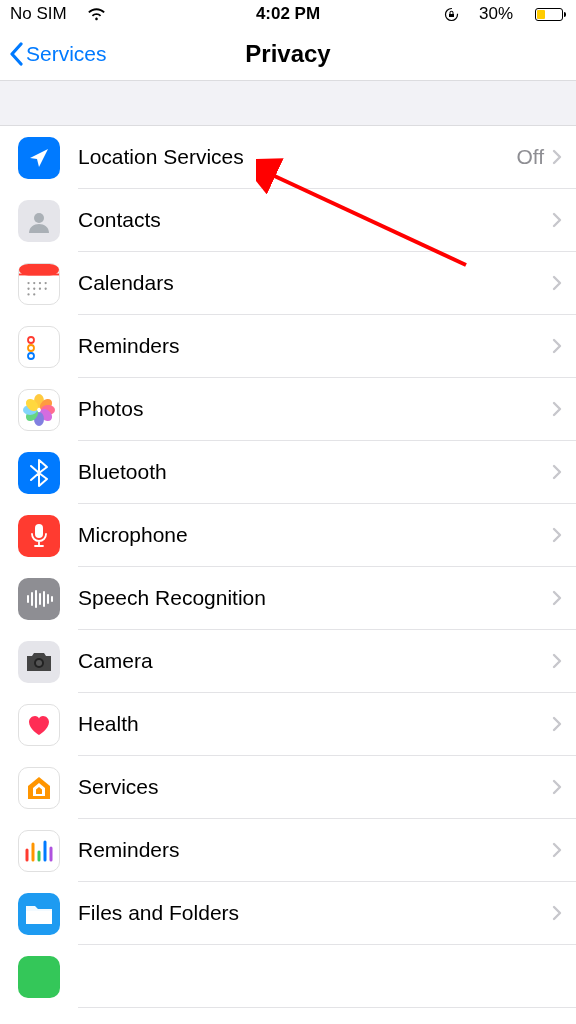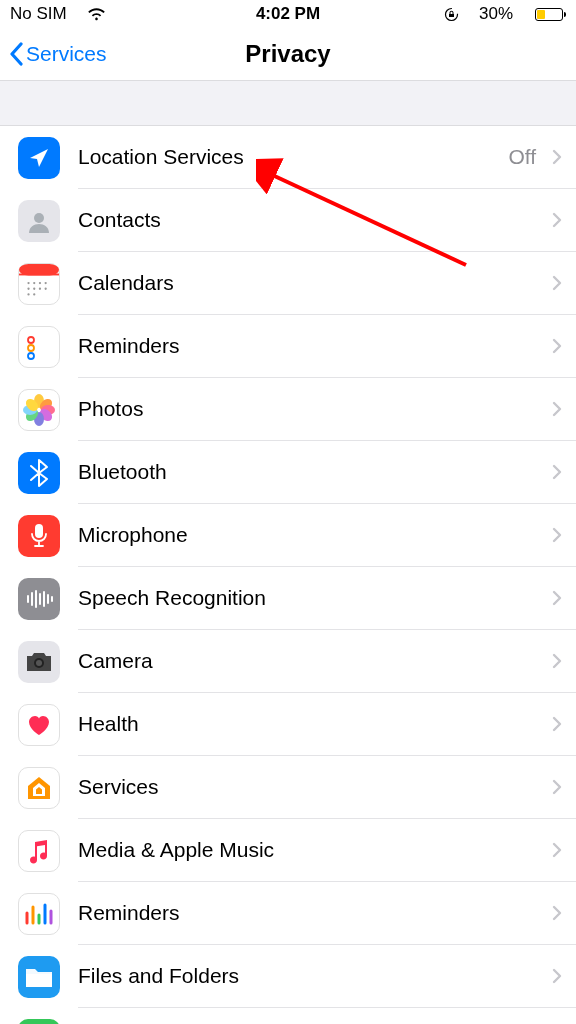--- a/index.html
+++ b/index.html
@@ -16,21 +16,21 @@
   .back-btn { display: flex; align-items: center; color: #007aff; font-size: 21px; padding-left: 8px; cursor: pointer; }
   .back-chevron { margin-right: 2px; }
   .nav-title { position: absolute; left: 50%; transform: translateX(-50%); font-size: 24px; font-weight: 700; }
   .section-gap { height: 46px; background: #f2f2f6; border-top: 1px solid #dcdcdf; border-bottom: 1px solid #dcdcdf; }
   .list { background: #fff; }
   .row { display: flex; align-items: center; height: 63px; padding-left: 18px; cursor: pointer; position: relative; }
   .row .icon-wrap { width: 42px; height: 42px; border-radius: 10px; display: flex; align-items: center; justify-content: center; flex-shrink: 0; margin-right: 18px; }
   .row-body { flex: 1; display: flex; align-items: center; justify-content: space-between; height: 100%; border-bottom: 1px solid #e3e3e6; padding-right: 14px; }
   .row:first-child .row-body { }
   .row-label { font-size: 21px; color: #000; }
-  .row-right { display: flex; align-items: center; gap: 16px; margin-left: 15px; }
+  .row-right { display: flex; align-items: center; gap: 8px; margin-left: 15px; }
   .row-value { font-size: 21px; color: #8e8e93; }
   .chevron { color: #c7c7cc; }
   .arrow-annotation { position: absolute; left: 256px; top: 155px; pointer-events: none; z-index: 50; }
   
   .bg-blue { background: #007aff; }
   .bg-gray { background: #e5e5ea; }
   .bg-white { background: #fff; border: 0.5px solid #e0e0e0; }
   .bg-red { background: #ff3b30; }
   .bg-darkgray { background: #8e8e93; }
   .bg-green { background: #34c759; }
@@ -313,37 +313,20 @@
       <span class="row-right">
           <span class="chevron">
             <svg width="10" height="16" viewBox="0 0 10 16">
               <path d="M2 2l6 6-6 6" stroke="#c7c7cc" stroke-width="2.4" fill="none" stroke-linecap="round" stroke-linejoin="round"></path>
             </svg>
           </span>
         </span>
     </div>
   </div>
 
-  <div class="row">
-    <div class="icon-wrap bg-white">
-      <svg width="26" height="30" viewBox="0 0 26 30">
-          <path d="M9 6l12-2v16c0 2-1.5 3.5-3.5 3.5S14 22 14 20s1.5-3.5 3.5-3.5c.5 0 1 .1 1.5.3V9l-8 1.3V24c0 2-1.5 3.5-3.5 3.5S4 26 4 24s1.5-3.5 3.5-3.5c.5 0 1 .1 1.5.3V6z" fill="#ff2d55"></path>
-        </svg>
-    </div>
-    <div class="row-body">
-      <span class="row-label">Media &amp; Apple Music</span>
-      <span class="row-right">
-          <span class="chevron">
-            <svg width="10" height="16" viewBox="0 0 10 16">
-              <path d="M2 2l6 6-6 6" stroke="#c7c7cc" stroke-width="2.4" fill="none" stroke-linecap="round" stroke-linejoin="round"></path>
-            </svg>
-          </span>
-        </span>
-    </div>
-  </div>
 
   <div class="row">
     <div class="icon-wrap bg-white">
       <svg width="32" height="26" viewBox="0 0 32 26">
           <g stroke-width="3" stroke-linecap="round">
             <line x1="4" y1="22" x2="4" y2="12" stroke="#ff3b30"></line>
             <line x1="10" y1="22" x2="10" y2="6" stroke="#ff9500"></line>
             <line x1="16" y1="22" x2="16" y2="14" stroke="#34c759"></line>
             <line x1="22" y1="22" x2="22" y2="4" stroke="#007aff"></line>
             <line x1="28" y1="22" x2="28" y2="10" stroke="#af52de"></line>

